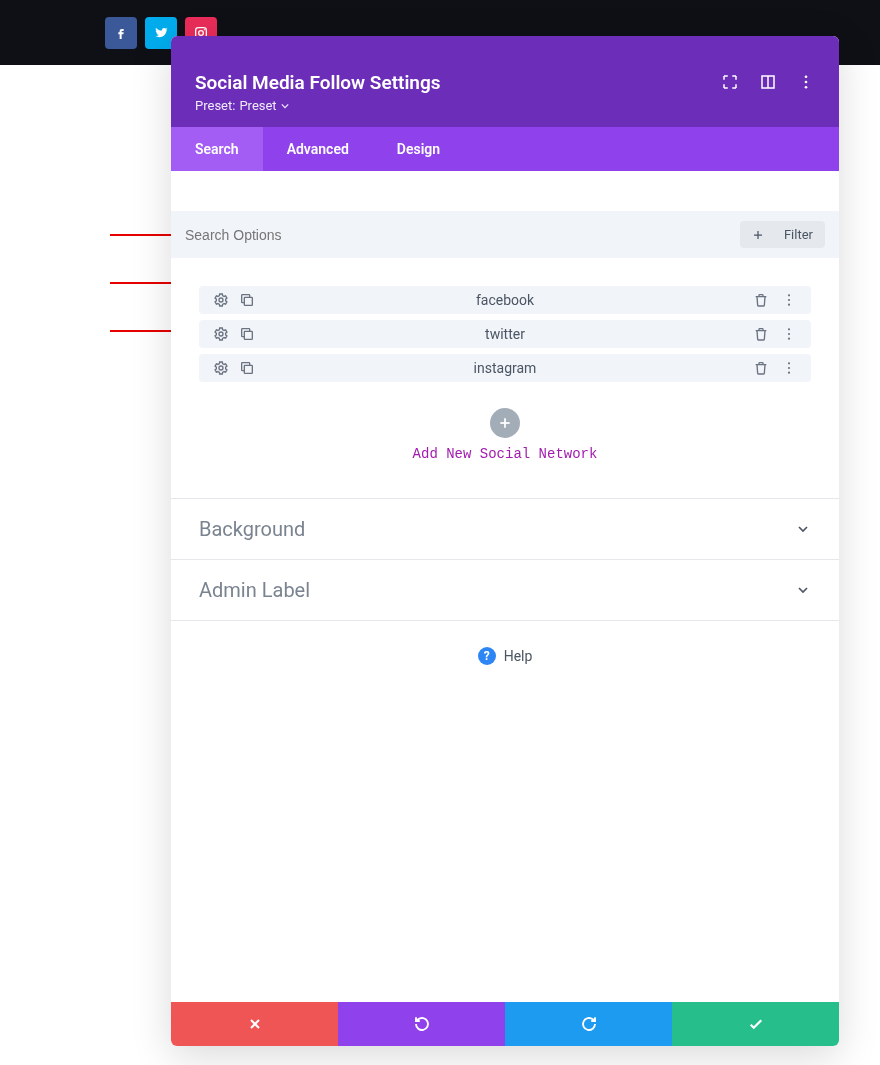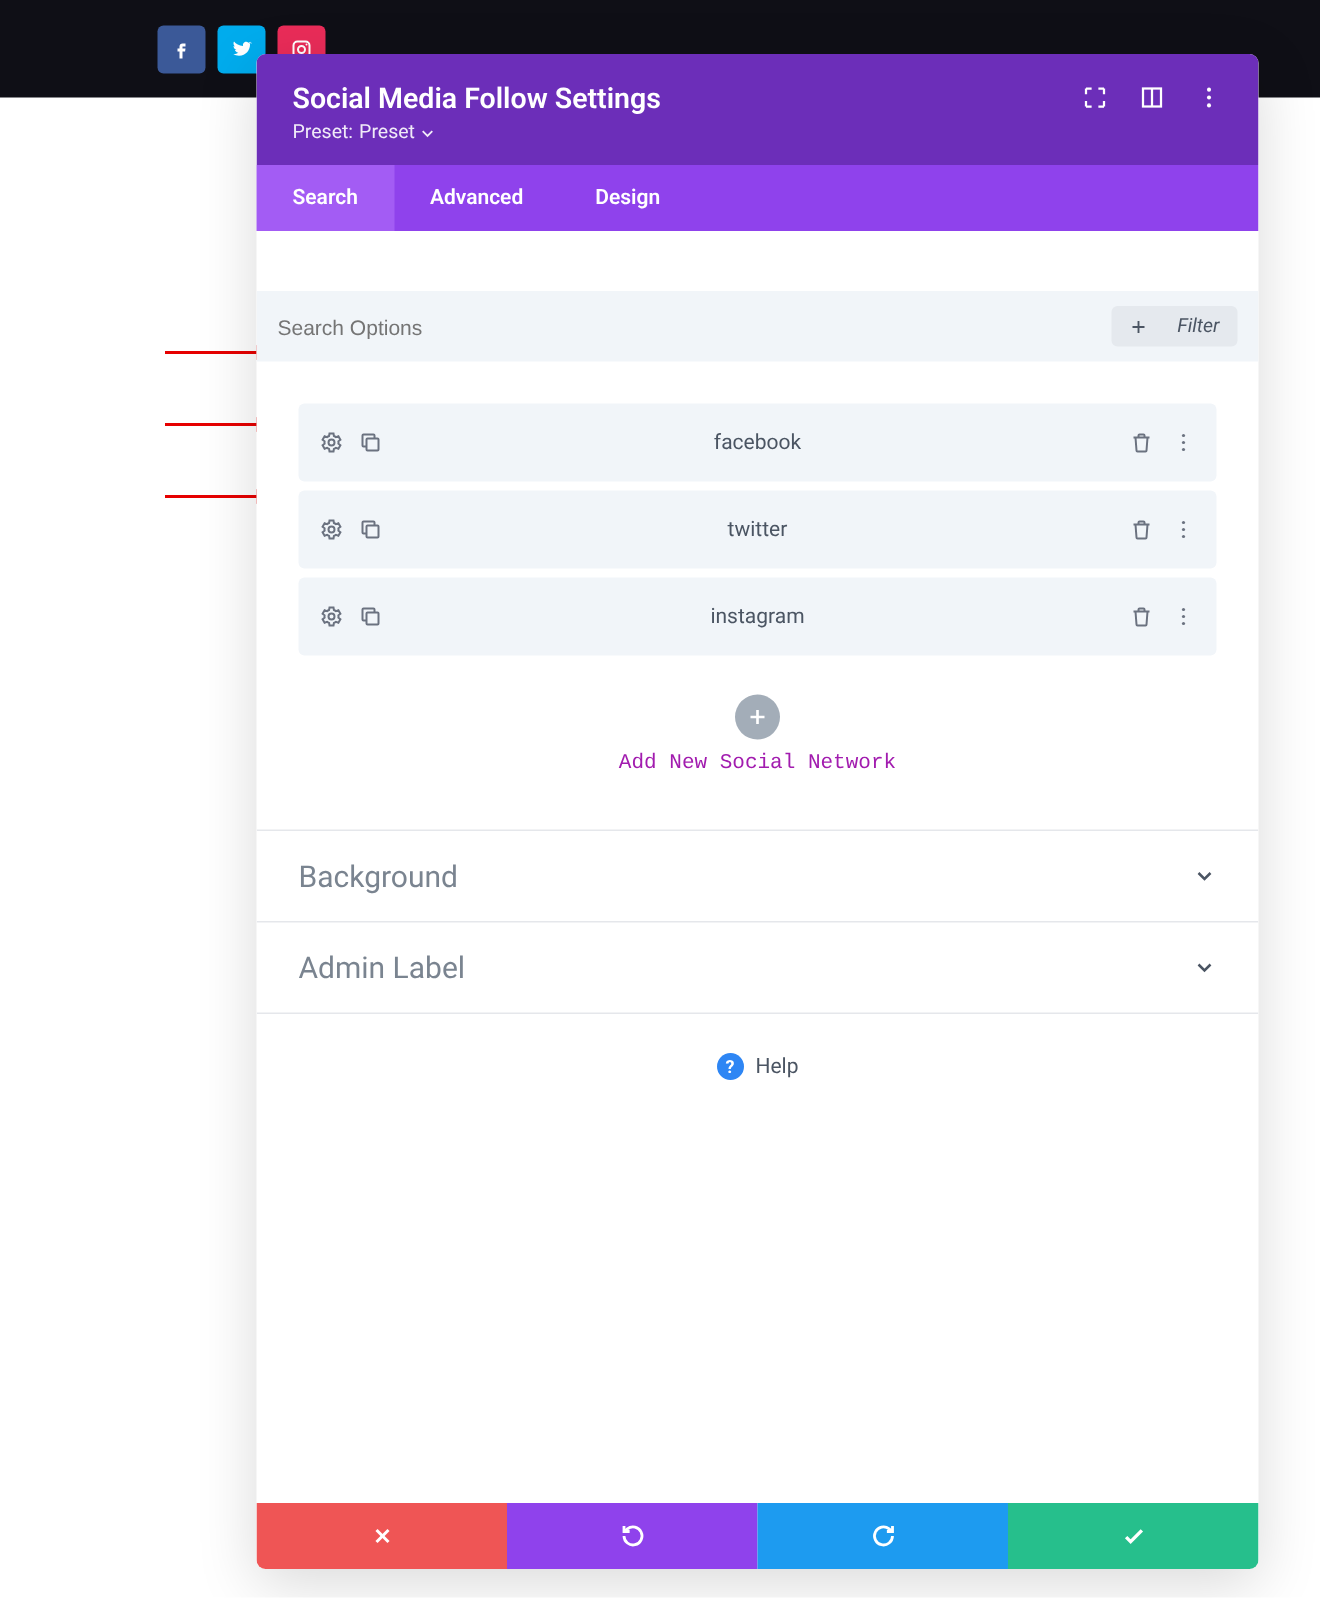--- a/index.html
+++ b/index.html
@@ -9,37 +9,37 @@
   .fb-bg { background: #3b5998; }
   .tw-bg { background: #00aced; }
   .ig-bg { background: #ea2c59; }
 
   
   .arrow { position: absolute; left: 110px; height: 2px; background: #e60000; width: 75px; }
   .arrow::after { content: ""; position: absolute; right: -1px; top: -4px; border: 5px solid transparent; border-left: 10px solid #e60000; }
 
   
   .modal { position: absolute; left: 171px; top: 36px; width: 668px; background: #fff; border-radius: 6px; box-shadow: 0 10px 40px rgba(0,0,0,0.15); overflow: hidden; display: flex; flex-direction: column; height: 1010px; }
-  .modal-header { background: #6c2eb9; color: #fff; padding: 18px 24px 14px 24px; display: flex; align-items: flex-start; justify-content: space-between; }
+  .modal-header { background: #6c2eb9; color: #fff; padding: 35px 24px 14px 24px; display: flex; align-items: flex-start; justify-content: space-between; }
   .modal-title { font-size: 19px; font-weight: 600; }
   .modal-sub { font-size: 13px; opacity: 0.9; margin-top: 4px; display:flex; align-items:center; gap:4px;text-align:center;}
   .hdr-icons { display: flex; gap: 20px; align-items: center; margin-top:2px;}
   .hdr-icons span { cursor: pointer; }
 
   .tabs { background: #8f42ec; display: flex; }
   .tab { padding: 14px 24px; color: #fff; font-size: 14px; font-weight: 600; cursor: pointer; }
   .tab.active { background: #a35cf4; }
 
   .searchbar { background: #f1f5f9; display: flex; align-items: center; padding: 10px 14px; gap: 10px; margin-top: 40px; }
   .search-input { flex: 1; border: none; background: transparent; font-size: 14px; color: #6b7280; outline: none; }
-  .filter-btn { background: #e5e9ee; border-radius: 4px; padding: 6px 12px; font-size: 13px; color: #4b5563; display: flex; align-items: center; gap: 20px; cursor: pointer; font-style: italic; }
+  .filter-btn { background: #e5e9ee; border-radius: 4px; padding: 6px 12px; font-size: 13px; color: #4b5563; display: flex; align-items: center; gap: 20px; cursor: pointer; }
 
   .content-area { flex:1; overflow:auto; }
   .items-wrap { padding: 28px 28px 10px 28px; }
-  .item-row { background: #f1f5f9; border-radius: 4px; height: 52px; display: flex; align-items: center; padding: 0 14px; margin-bottom: 6px; position: relative; }
+  .item-row { background: #f1f5f9; border-radius: 4px; height: 28px; display: flex; align-items: center; padding: 0 14px; margin-bottom: 6px; position: relative; }
   .row-left { display: flex; gap: 10px; color: #6b7280; }
   .row-label { position: absolute; left: 0; right: 0; text-align: center; font-size: 14px; color: #4b5563; pointer-events:none;}
   .row-right { margin-left: auto; display: flex; gap: 12px; color: #6b7280; }
 
   .add-area { text-align: center; padding: 20px 0 26px 0; }
   .add-btn { width: 30px; height: 30px; border-radius: 50%; background: #a3adb8; color: #fff; display: inline-flex; align-items:center; justify-content:center; font-size: 16px; cursor:pointer; }
   .add-label { color: #a21caf; font-size: 14px; margin-top: 8px; font-family: Liberation Mono, monospace; }
 
   .accordion { border-top: 1px solid #e5e7eb; padding: 18px 28px; display: flex; justify-content: space-between; align-items: center; cursor: pointer; }
   .accordion-title { font-size: 20px; color: #7a8490; font-weight: 400; }

